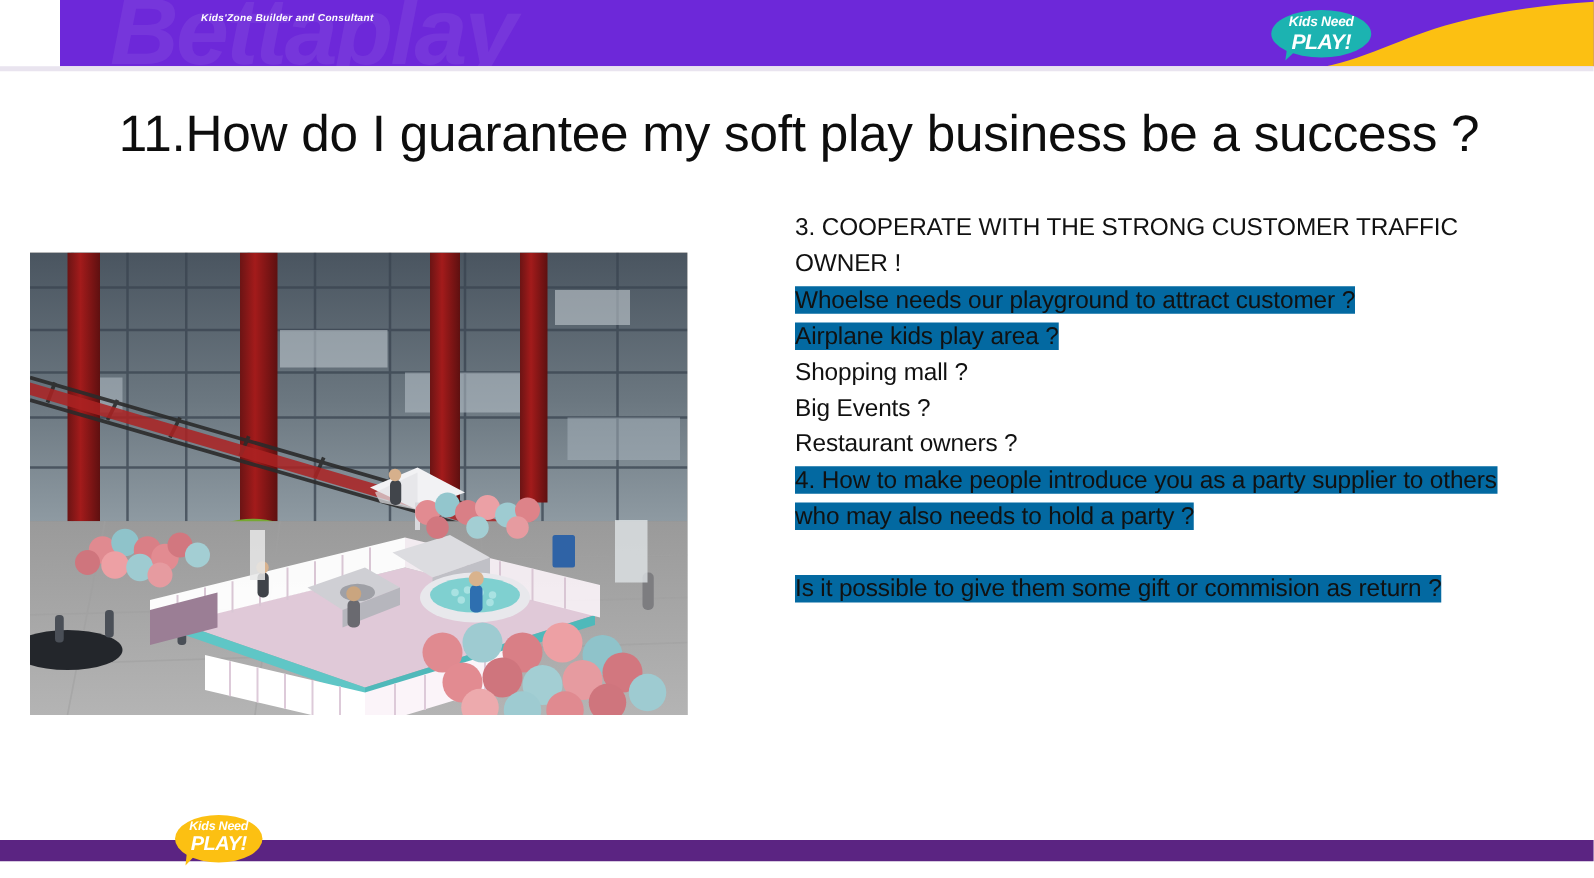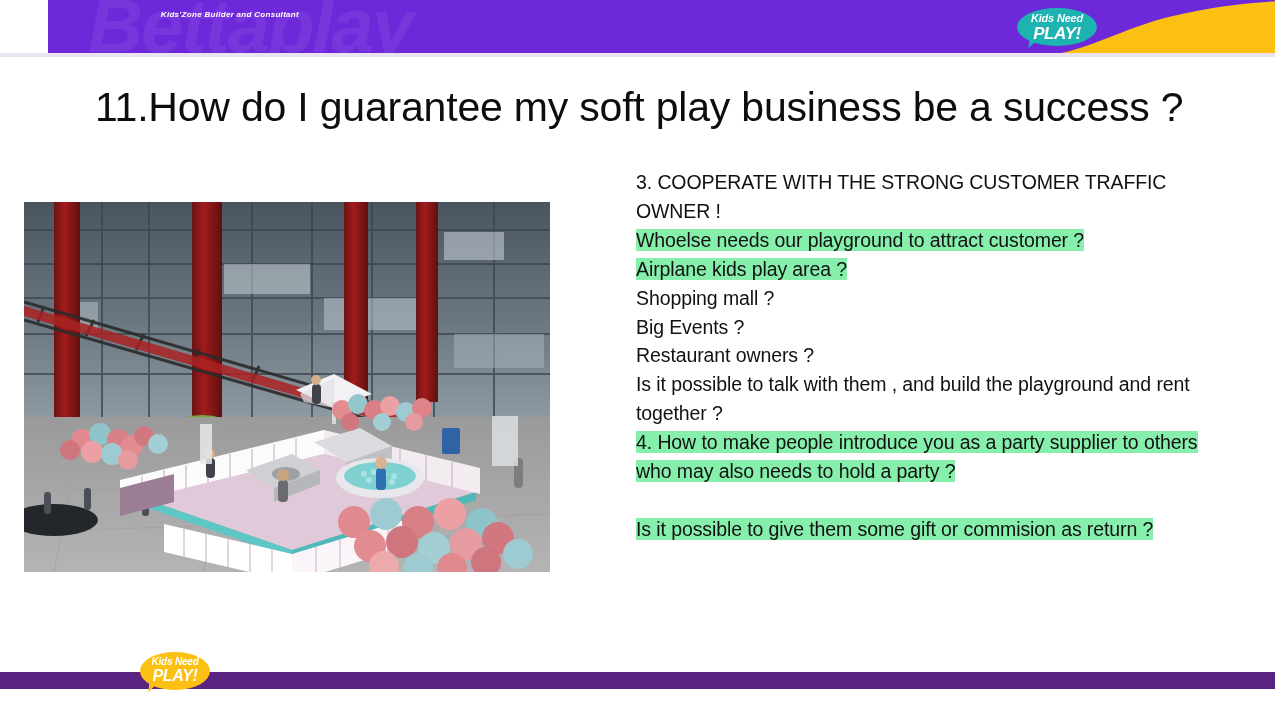--- a/index.html
+++ b/index.html
@@ -160,21 +160,21 @@
     position: absolute;
     left: 636px;
     top: 168px;
     width: 566px;
     font-size: 19.5px;
     line-height: 28.9px;
     color: #111111;
     letter-spacing: -0.1px;
   }
   .body-text p { margin: 0; }
-  .hl { background: #86efac; }
+  .hl { background: #0369a1; }
   .spacer { height: 28.9px; }
 
   
   .footer-bar {
     position: absolute;
     left: 0; top: 672px;
     width: 1275px;
     height: 17px;
     background: #5b2482;
   }
@@ -450,21 +450,20 @@
   </svg>
 </div>
 
 <div class="body-text">
   <p><span>3. COOPERATE WITH THE STRONG CUSTOMER TRAFFIC OWNER !</span></p>
   <p><span class="hl">Whoelse needs our playground to attract customer ?</span></p>
   <p><span class="hl"> Airplane kids play area ?</span></p>
   <p><span> Shopping mall ?</span></p>
   <p><span> Big Events  ?</span></p>
   <p><span>Restaurant owners ?</span></p>
-  <p><span>Is it possible to talk with them , and build the playground and rent together  ?</span></p>
   <p><span class="hl">4. How to make people introduce you as a party supplier to others   who may also needs to hold a party  ?</span></p>
   <div class="spacer"></div>
   <p><span class="hl">Is it possible to give them some gift or commision as return ?</span></p>
 </div>
 
 <div class="footer-bar"></div>
 <div class="badge-bottom">
   <div class="bubble-tail-y"></div>
   <div class="bubble-ellipse-y"></div>
   <div class="bubble-text-y">

